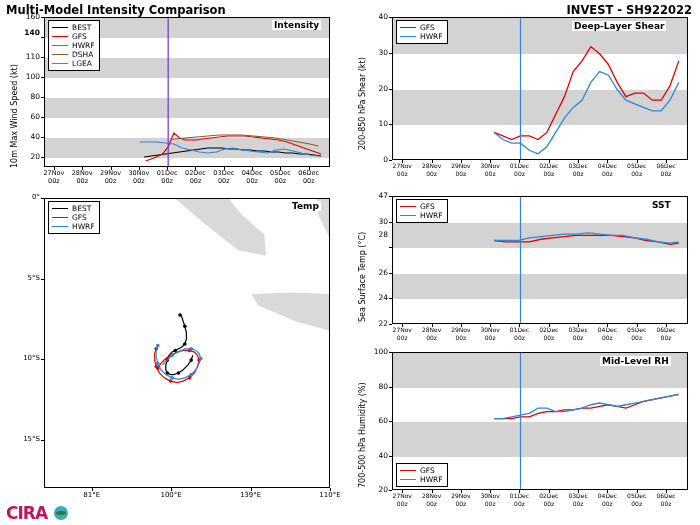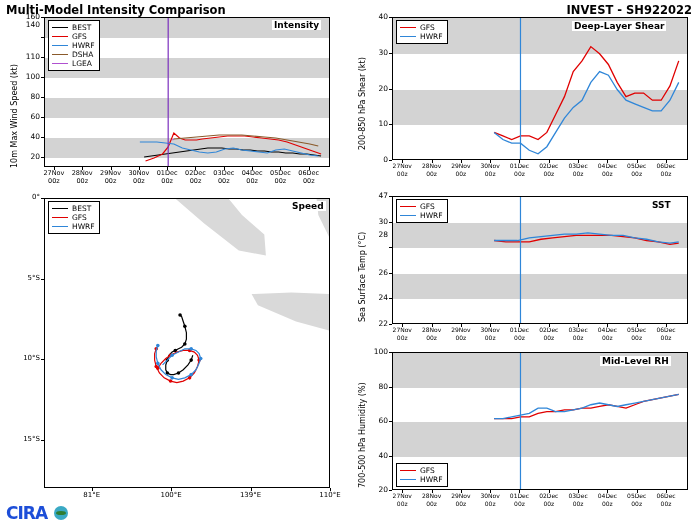--- a/index.html
+++ b/index.html
@@ -85,21 +85,21 @@
     border-top:1.5px solid #000;
     margin-right:4px;
   }
   .legend-label{font-size:7.5px;color:#000;line-height:9px;}
   svg.series{position:absolute;left:0;top:0;overflow:visible;}
   .cira-logo{
     position:absolute;
     left:6px;bottom:2px;
     font-weight:bold;
     font-size:17px;
-    color:#1d4ed8;
+    color:#be185d;
     letter-spacing:-1px;
     font-family:"DejaVu Sans", sans-serif;
   }
   .cira-globe{
     position:absolute;
     left:54px;bottom:5px;
     width:14px;height:14px;
     border-radius:50%;
     background:#3aa9c4;
   }
@@ -165,21 +165,21 @@
         <path d="M112.81,146.61 L111.22,151.44 L111.22,157.89 L112.81,164.33 L115.99,170.78 L120.76,175.61 L127.11,178.83 L133.47,180.44 L139.82,178.83 L146.18,175.61 L150.94,170.78 L154.12,164.33 L155.71,159.50 L154.12,154.67 L150.94,151.44 L146.18,149.83 L139.82,149.83 L133.47,153.06 L127.11,156.28 L122.34,161.11 L117.58,165.94 " fill="none" stroke="#2f86d8" stroke-width="1.2"></path>
         <circle cx="112.81111111111103" cy="146.61111111111111" r="1.8" fill="#2f86d8"></circle>
         <circle cx="112.81111111111103" cy="164.33333333333331" r="1.8" fill="#2f86d8"></circle>
         <circle cx="127.1111111111111" cy="178.83333333333331" r="1.8" fill="#2f86d8"></circle>
         <circle cx="146.17777777777783" cy="175.61111111111111" r="1.8" fill="#2f86d8"></circle>
         <circle cx="155.71111111111105" cy="159.5" r="1.8" fill="#2f86d8"></circle>
         <circle cx="146.17777777777783" cy="149.83333333333334" r="1.8" fill="#2f86d8"></circle>
         <circle cx="127.1111111111111" cy="156.27777777777777" r="1.8" fill="#2f86d8"></circle>
       </svg>
     </div>
-  <div class="panel-label" style="left:290px;top:201px;">Speed</div>
+  <div class="panel-label" style="left:290px;top:201px;">Temp</div>
 </div>
 
 <div class="panel" id="panel-shear">
   <div class="ylabel" style="left:358px;top:150px;font-size:8px;">200-850 hPa Shear (kt)</div>
   <div class="plotbox" id="box-shear" style="left:392px;top:17px;width:296px;height:143px;">
       <div class="band" style="top: 71.5px; height: 35.75px;"></div>
       <div class="band" style="top: 0px; height: 35.75px;"></div>
       <svg class="series" width="296" height="143">
         <path d="M101.11,114.40 L109.90,117.97 L118.69,121.55 L127.49,117.97 L136.28,117.97 L145.07,121.55 L153.86,114.40 L162.65,96.53 L171.45,78.65 L180.24,53.63 L189.03,42.90 L197.82,28.60 L206.61,35.75 L215.41,46.47 L224.20,64.35 L232.99,78.65 L241.78,75.08 L250.57,75.08 L259.37,82.22 L268.16,82.22 L276.95,67.92 L285.74,42.90 " fill="none" stroke="#e00000" stroke-width="1.3"></path>
         <path d="M101.11,114.40 L109.90,121.55 L118.69,125.13 L127.49,125.13 L136.28,132.28 L145.07,135.85 L153.86,128.70 L162.65,114.40 L171.45,100.10 L180.24,89.38 L189.03,82.22 L197.82,64.35 L206.61,53.63 L215.41,57.20 L224.20,71.50 L232.99,82.22 L241.78,85.80 L250.57,89.38 L259.37,92.95 L268.16,92.95 L276.95,82.22 L285.74,64.35 " fill="none" stroke="#2f86d8" stroke-width="1.3"></path>
@@ -225,21 +225,21 @@
 <div class="ytick" style="left: 10px; top: 132px; width: 30px;">40</div>
 <div style="position: absolute; left: 41px; top: 137px; width: 3px; height: 1px; background: rgb(0, 0, 0);"></div>
 <div class="ytick" style="left: 10px; top: 112px; width: 30px;">60</div>
 <div style="position: absolute; left: 41px; top: 117px; width: 3px; height: 1px; background: rgb(0, 0, 0);"></div>
 <div class="ytick" style="left: 10px; top: 92px; width: 30px;">80</div>
 <div style="position: absolute; left: 41px; top: 97px; width: 3px; height: 1px; background: rgb(0, 0, 0);"></div>
 <div class="ytick" style="left: 10px; top: 72px; width: 30px;">100</div>
 <div style="position: absolute; left: 41px; top: 77px; width: 3px; height: 1px; background: rgb(0, 0, 0);"></div>
 <div class="ytick" style="left: 10px; top: 52px; width: 30px;">110</div>
 <div style="position: absolute; left: 41px; top: 57px; width: 3px; height: 1px; background: rgb(0, 0, 0);"></div>
-<div class="ytick" style="left: 10px; top: 20px; width: 30px;">140</div>
+<div class="ytick" style="left: 10px; top: 28px; width: 30px; font-weight: bold;">140</div>
 <div style="position: absolute; left: 41px; top: 37px; width: 3px; height: 1px; background: rgb(0, 0, 0);"></div>
 <div class="ytick" style="left: 10px; top: 12px; width: 30px;">160</div>
 <div style="position: absolute; left: 41px; top: 17px; width: 3px; height: 1px; background: rgb(0, 0, 0);"></div>
 <div class="xtick" style="left: 35.9109px; top: 169px; width: 36px;">27Nov<br>00z</div>
 <div style="position: absolute; left: 53.9109px; top: 167px; width: 1px; height: 3px; background: rgb(0, 0, 0);"></div>
 <div class="xtick" style="left: 64.2277px; top: 169px; width: 36px;">28Nov<br>00z</div>
 <div style="position: absolute; left: 82.2277px; top: 167px; width: 1px; height: 3px; background: rgb(0, 0, 0);"></div>
 <div class="xtick" style="left: 92.5446px; top: 169px; width: 36px;">29Nov<br>00z</div>
 <div style="position: absolute; left: 110.545px; top: 167px; width: 1px; height: 3px; background: rgb(0, 0, 0);"></div>
 <div class="xtick" style="left: 120.861px; top: 169px; width: 36px;">30Nov<br>00z</div>

